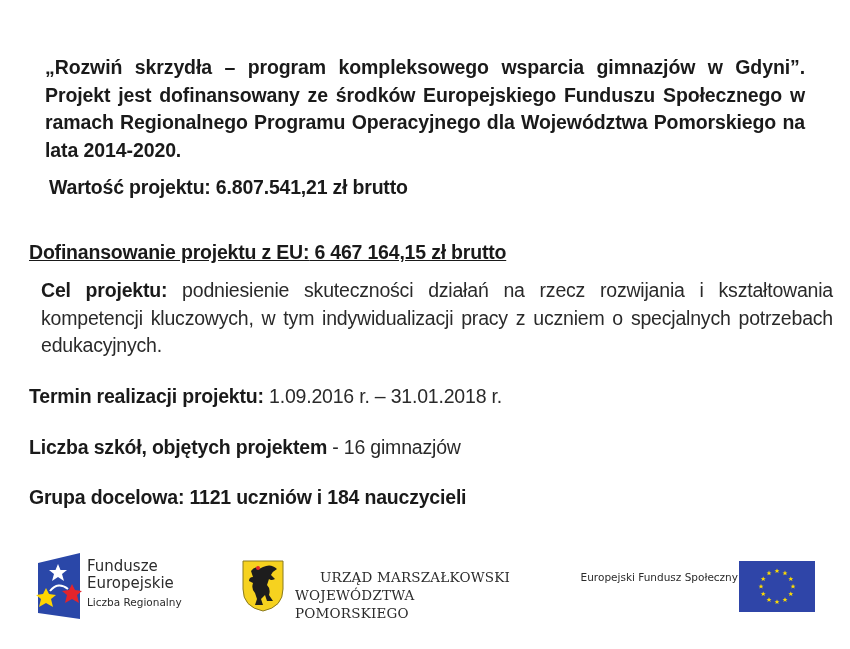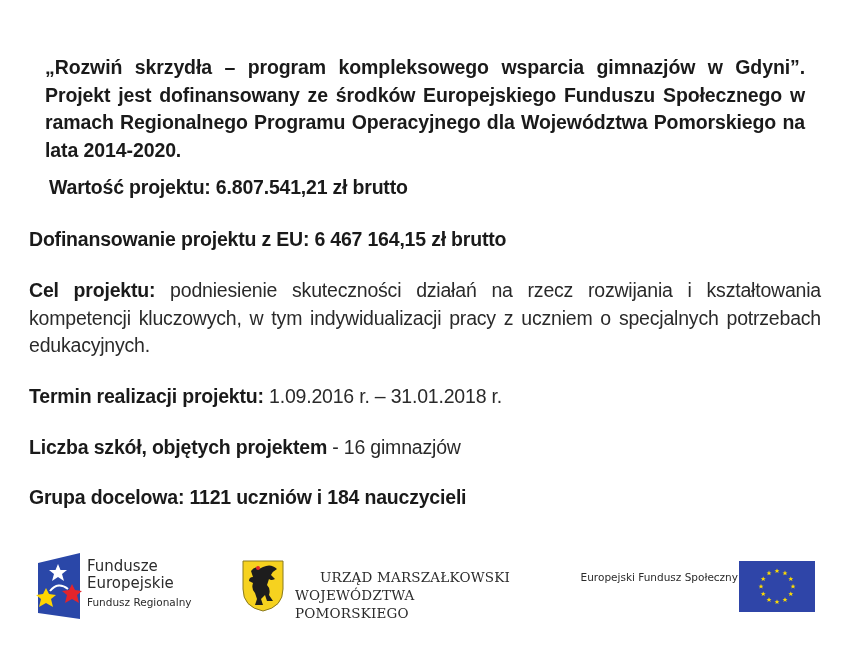--- a/index.html
+++ b/index.html
@@ -107,25 +107,25 @@
 <body>
 
 <div class="content">
   <p class="intro">„Rozwiń skrzydła – program kompleksowego wsparcia gimnazjów w Gdyni”. Projekt jest dofinansowany ze środków Europejskiego Funduszu Społecznego w ramach Regionalnego Programu Operacyjnego dla Województwa Pomorskiego na lata 2014-2020.</p>
 </div>
 
 <p class="para line" style="top:174px;margin-left:20px;">
   <span class="bold">Wartość projektu:</span><span class="bold"> 6.807.541,21 zł brutto</span>
 </p>
 
-<p class="para line" style="top:226px;">
+<p class="para line" style="top:239px;text-decoration:underline;">
   <span class="bold">Dofinansowanie projektu z EU:</span><span class="bold"> 6 467 164,15 zł brutto</span>
 </p>
 
-<p class="para line justify" style="top:277px;">
+<p class="para line justify" style="top:277px;margin-left:12px;">
   <span class="bold">Cel projektu:</span><span class="light"> podniesienie skuteczności działań na rzecz rozwijania i kształtowania kompetencji kluczowych, w tym indywidualizacji pracy z uczniem o specjalnych potrzebach edukacyjnych.</span>
 </p>
 
 <p class="para line" style="top:383px;">
   <span class="bold">Termin realizacji projektu:</span><span class="light"> 1.09.2016 r. – 31.01.2018 r.</span>
 </p>
 
 <p class="para line" style="top:434px;">
   <span class="bold">Liczba szkół, objętych projektem</span><span class="light"> - 16 gimnazjów</span>
 </p>
@@ -144,21 +144,21 @@
 
       <polygon points="10,37 13,43 20,44 15,48 17,56 10,52 3,56 5,48 0,44 7,43" fill="#ffd500"></polygon>
 
       <polygon points="36,33 39,39 46,40 41,44 43,52 36,48 29,52 31,44 26,40 33,39" fill="#e3242b"></polygon>
 
       <path d="M14,40 Q22,30 32,38" stroke="#ffffff" stroke-width="2" fill="none"></path>
     </svg>
     <div class="fe-text">
       <div class="fe-title">Fundusze</div>
       <div class="fe-title">Europejskie</div>
-      <div class="fe-sub">Fundusz Regionalny</div>
+      <div class="fe-sub">Liczba Regionalny</div>
     </div>
   </div>
 
   <div class="logo um-logo">
     <svg width="44" height="54" viewBox="0 0 44 54" style="position:absolute;left:0;top:0;">
       <path d="M2,2 H42 V30 Q42,48 22,52 Q2,48 2,30 Z" fill="#f6d21f" stroke="#8a7a20" stroke-width="1"></path>
 
       <path d="M10,12 Q14,6 18,10 L22,8 Q30,4 36,10 Q32,12 30,16 L34,20 Q30,22 28,20 L26,26 Q30,30 28,36 L32,42 L26,42 L24,36 L20,40 L22,46 L14,46 L16,40 L14,34 Q10,30 12,24 L8,22 Q8,18 12,18 Z" fill="#1d1d1d"></path>
       <circle cx="17" cy="9" r="2" fill="#e3242b"></circle>
     </svg>

